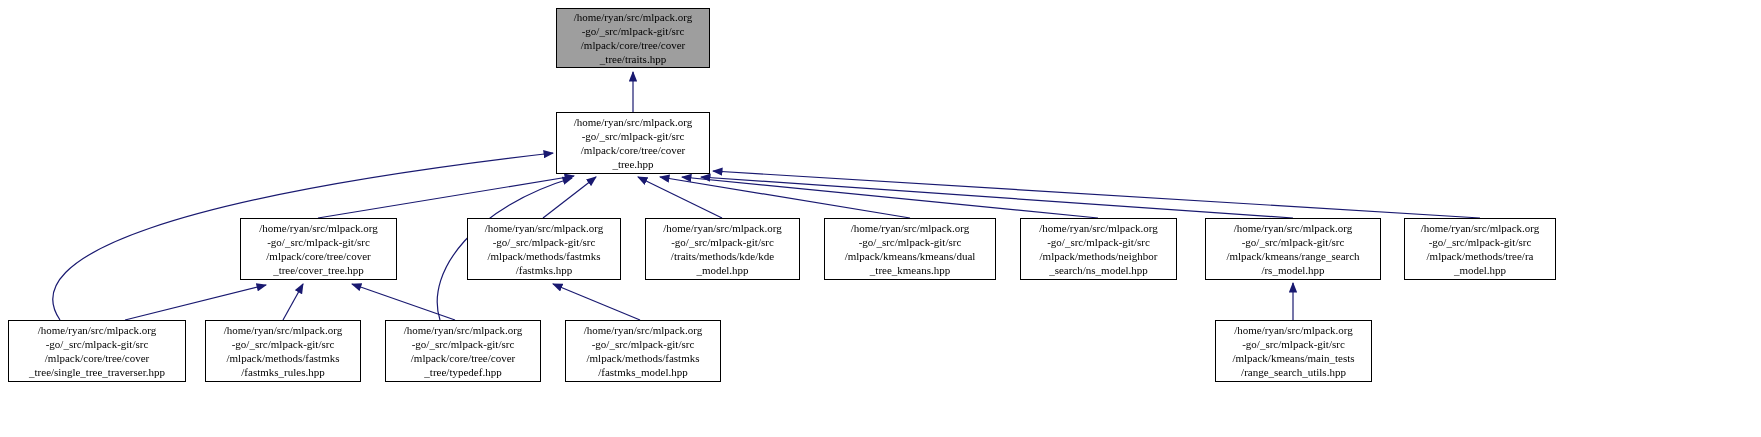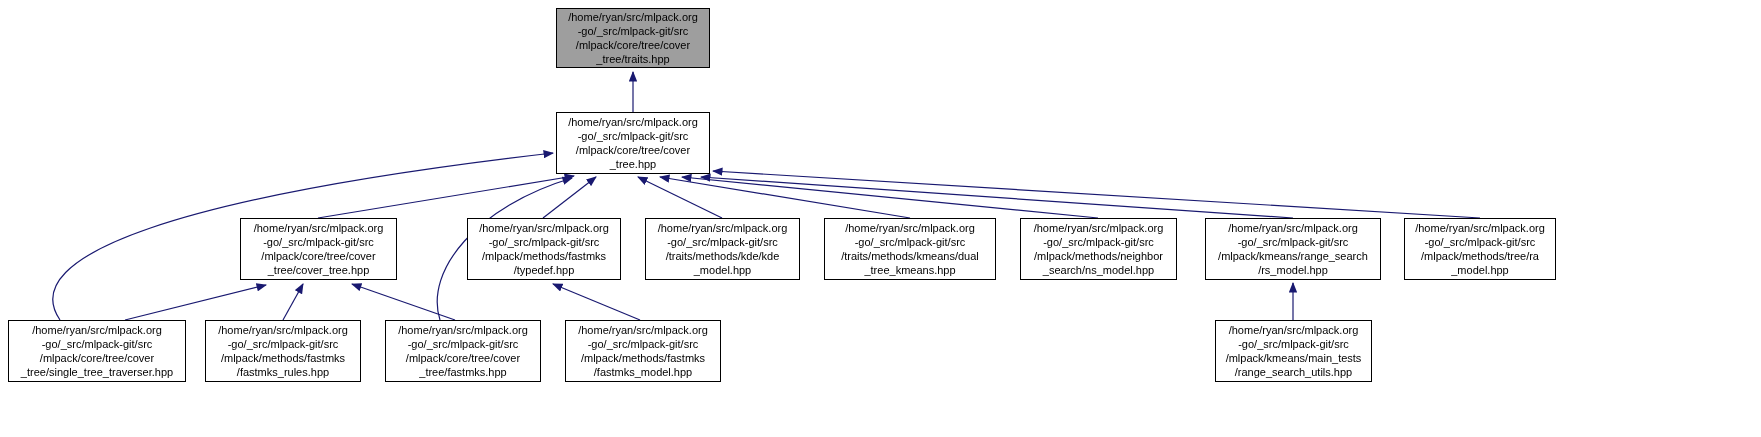--- a/index.html
+++ b/index.html
@@ -1,20 +1,20 @@
 <!DOCTYPE html>
 <html><head>
 <meta charset="utf-8">
 <style>
   html, body { margin: 0; padding: 0; background: #ffffff; }
   #graph {
     position: relative;
     width: 1761px;
     height: 395px;
-    font-family: Liberation Sans, sans-serif;
+    font-family: Liberation Serif, serif;
     overflow: hidden;
   }
   #edges {
     position: absolute;
     left: 0;
     top: 0;
     width: 1761px;
     height: 437px;
   }
   .node {
@@ -76,32 +76,32 @@
     <div class="node" style="left: 240px; top: 218px; width: 157px; height: 62px; border-color: rgb(0, 0, 0); background: rgb(255, 255, 255);">
       <span>/home/ryan/src/mlpack.org</span>
       <span>-go/_src/mlpack-git/src</span>
       <span>/mlpack/core/tree/cover</span>
       <span>_tree/cover_tree.hpp</span>
     </div>
     <div class="node" style="left: 467px; top: 218px; width: 154px; height: 62px; border-color: rgb(0, 0, 0); background: rgb(255, 255, 255);">
       <span>/home/ryan/src/mlpack.org</span>
       <span>-go/_src/mlpack-git/src</span>
       <span>/mlpack/methods/fastmks</span>
-      <span>/typedef.hpp</span>
+      <span>/fastmks.hpp</span>
     </div>
     <div class="node" style="left: 645px; top: 218px; width: 155px; height: 62px; border-color: rgb(0, 0, 0); background: rgb(255, 255, 255);">
       <span>/home/ryan/src/mlpack.org</span>
       <span>-go/_src/mlpack-git/src</span>
       <span>/traits/methods/kde/kde</span>
       <span>_model.hpp</span>
     </div>
     <div class="node" style="left: 824px; top: 218px; width: 172px; height: 62px; border-color: rgb(0, 0, 0); background: rgb(255, 255, 255);">
       <span>/home/ryan/src/mlpack.org</span>
       <span>-go/_src/mlpack-git/src</span>
-      <span>/traits/methods/kmeans/dual</span>
+      <span>/mlpack/kmeans/kmeans/dual</span>
       <span>_tree_kmeans.hpp</span>
     </div>
     <div class="node" style="left: 1020px; top: 218px; width: 157px; height: 62px; border-color: rgb(0, 0, 0); background: rgb(255, 255, 255);">
       <span>/home/ryan/src/mlpack.org</span>
       <span>-go/_src/mlpack-git/src</span>
       <span>/mlpack/methods/neighbor</span>
       <span>_search/ns_model.hpp</span>
     </div>
     <div class="node" style="left: 1205px; top: 218px; width: 176px; height: 62px; border-color: rgb(0, 0, 0); background: rgb(255, 255, 255);">
       <span>/home/ryan/src/mlpack.org</span>
@@ -124,21 +124,21 @@
     <div class="node" style="left: 205px; top: 320px; width: 156px; height: 62px; border-color: rgb(0, 0, 0); background: rgb(255, 255, 255);">
       <span>/home/ryan/src/mlpack.org</span>
       <span>-go/_src/mlpack-git/src</span>
       <span>/mlpack/methods/fastmks</span>
       <span>/fastmks_rules.hpp</span>
     </div>
     <div class="node" style="left: 385px; top: 320px; width: 156px; height: 62px; border-color: rgb(0, 0, 0); background: rgb(255, 255, 255);">
       <span>/home/ryan/src/mlpack.org</span>
       <span>-go/_src/mlpack-git/src</span>
       <span>/mlpack/core/tree/cover</span>
-      <span>_tree/fastmks.hpp</span>
+      <span>_tree/typedef.hpp</span>
     </div>
     <div class="node" style="left: 565px; top: 320px; width: 156px; height: 62px; border-color: rgb(0, 0, 0); background: rgb(255, 255, 255);">
       <span>/home/ryan/src/mlpack.org</span>
       <span>-go/_src/mlpack-git/src</span>
       <span>/mlpack/methods/fastmks</span>
       <span>/fastmks_model.hpp</span>
     </div>
     <div class="node" style="left: 1215px; top: 320px; width: 157px; height: 62px; border-color: rgb(0, 0, 0); background: rgb(255, 255, 255);">
       <span>/home/ryan/src/mlpack.org</span>
       <span>-go/_src/mlpack-git/src</span>

